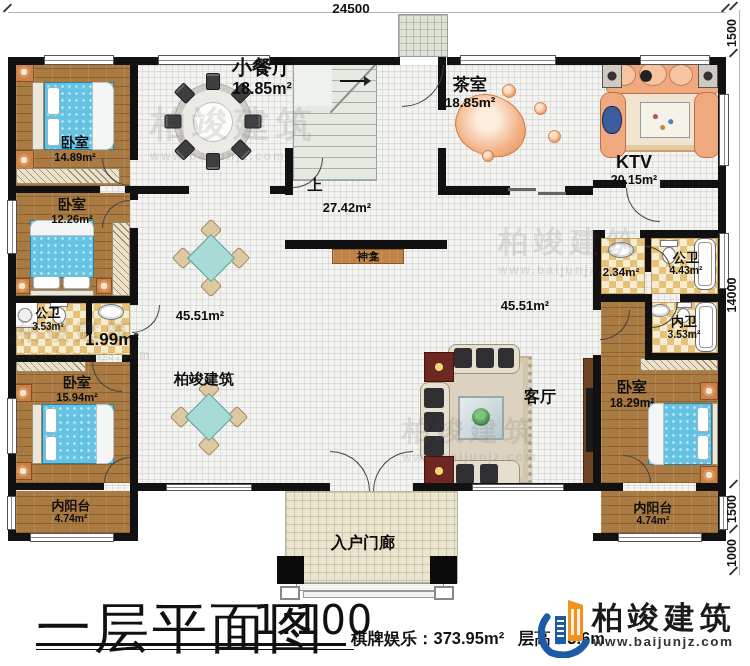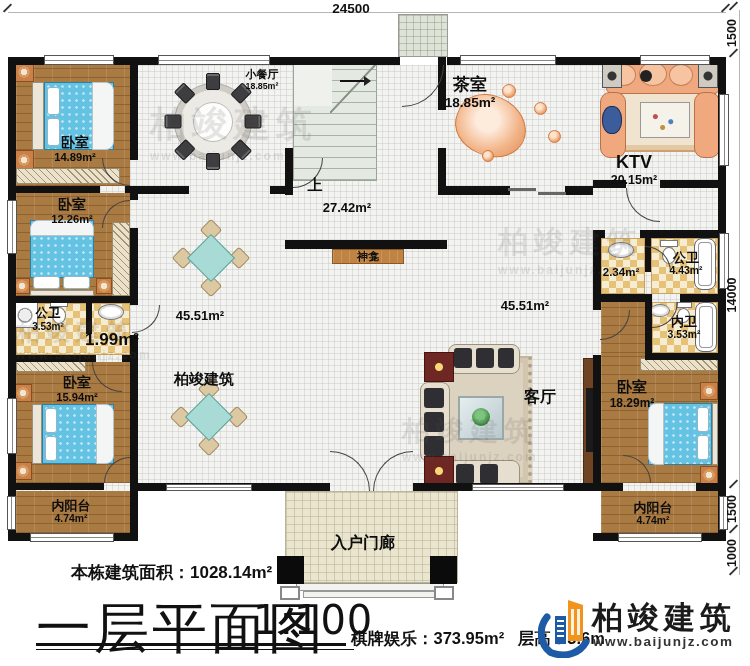--- a/index.html
+++ b/index.html
@@ -361,21 +361,21 @@
     <div>1.99m²</div>
   </div>
   <div class="label" style="left:32px;top:374px;font-size:14px">
     <div>卧室</div>
     <div class="ar">15.94m²</div>
   </div>
   <div class="label" style="left:26px;top:498px;font-size:13px">
     <div>内阳台</div>
     <div class="ar">4.74m²</div>
   </div>
-  <div class="label" style="left:217px;top:68px;font-size:11px">
+  <div class="label" style="left:217px;top:56px;font-size:20px">
     <div>小餐厅</div>
     <div class="ar">18.85m²</div>
   </div>
   <div class="label" style="left:270px;top:176px;font-size:15px">
     <div>上</div>
   </div>
   <div class="label" style="left:302px;top:200px;font-size:13px">
     <div>27.42m²</div>
   </div>
   <div class="label" style="left:332px;top:250px;font-size:11px;width:72px;color:#111">
@@ -423,23 +423,20 @@
   <div class="label" style="left:318px;top:534px;font-size:16px">
     <div>入户门廊</div>
   </div>
 
   <div class="dim" style="left:311px;top:1px;width:80px">24500</div>
   <div class="dimv" style="left:710px;top:26px;width:44px">1500</div>
   <div class="dimv" style="left:704px;top:288px;width:56px">14000</div>
   <div class="dimv" style="left:710px;top:502px;width:44px">1500</div>
   <div class="dimv" style="left:710px;top:546px;width:44px">1000</div>
 
-  <div class="tb tb-line" style="left:71px;top:561px">
-    <span>本栋建筑面积：</span><span>1028.14m²</span>
-  </div>
   <div class="tb tb-title" style="left:36px;top:592px">一层平面图</div>
   <div class="tb tb-scale" style="left:253px;top:597px">1:100</div>
   <div class="rule" style="left:36px;top:643px;width:310px;height:3px"></div>
   <div class="rule" style="left:36px;top:649px;width:318px;height:1px"></div>
   <div class="tb tb-small" style="left:351px;top:628px">
     <span>棋牌娱乐：</span><span>373.95m²</span>
     <span style="margin-left:9px">层高：</span><span>3.6m</span>
   </div>
 
   <div style="position:absolute;left:538px;top:596px;width:52px;height:62px">

